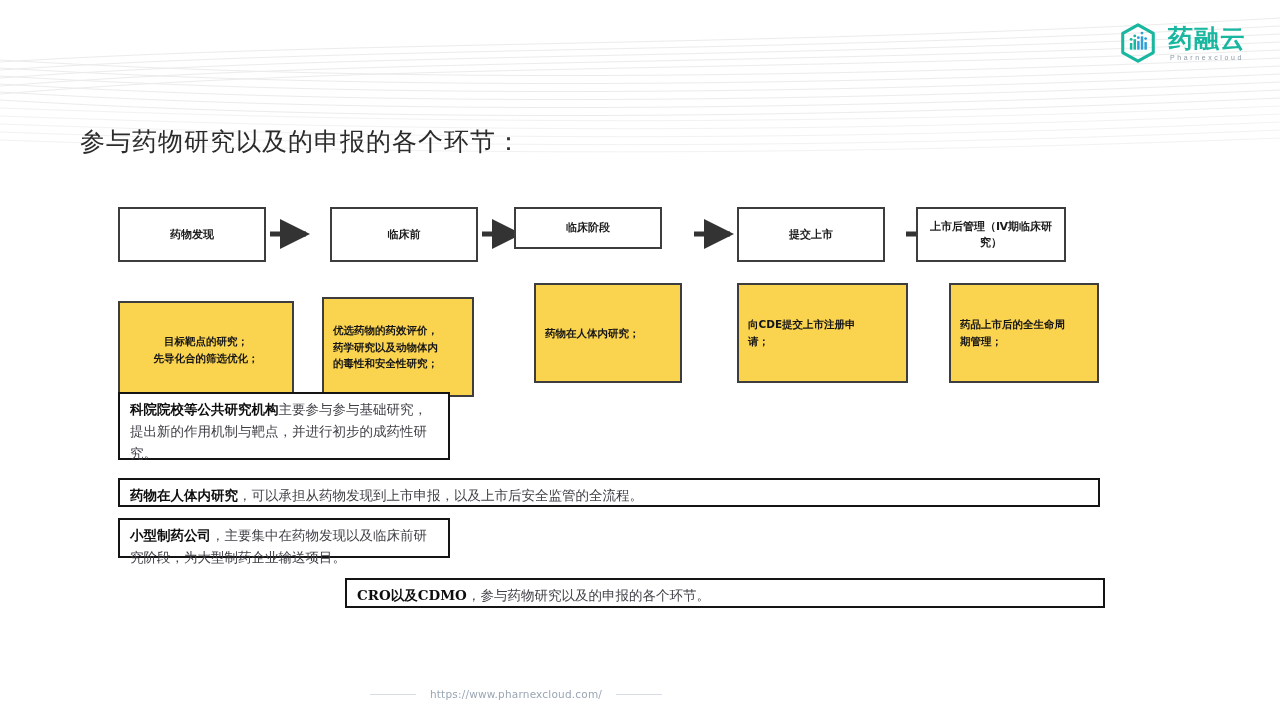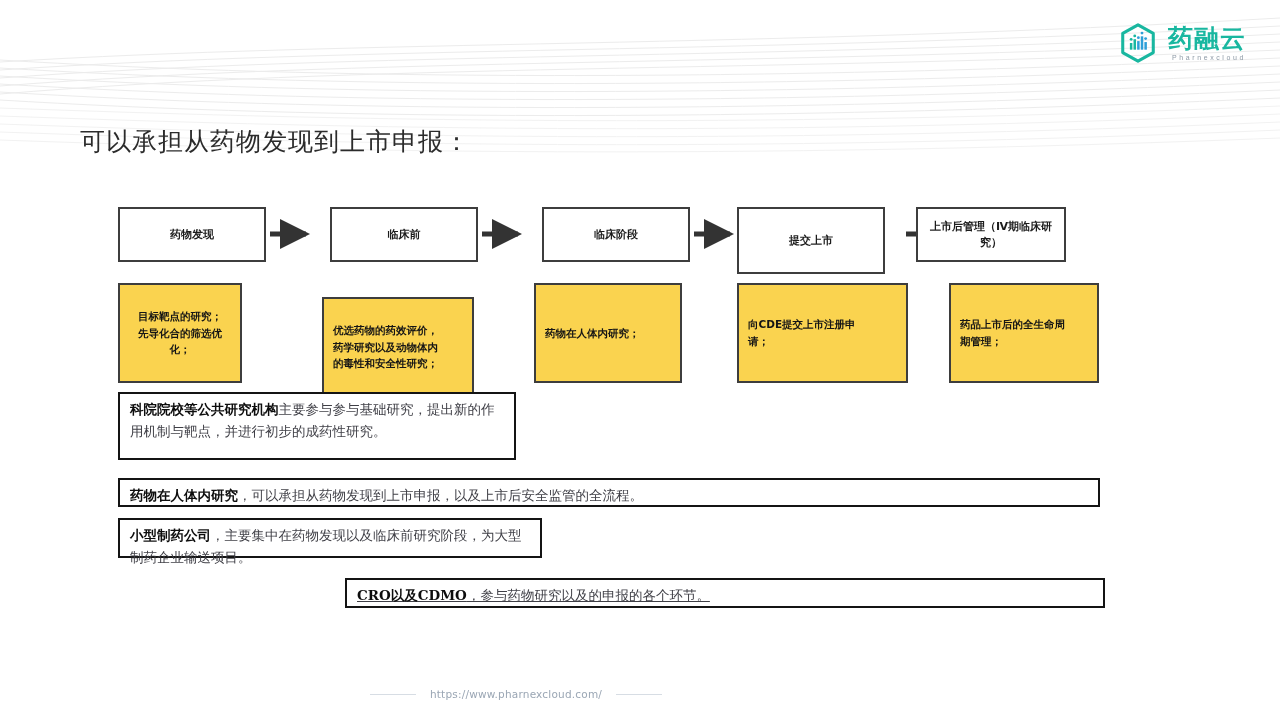--- a/index.html
+++ b/index.html
@@ -31,21 +31,21 @@
     display: flex;
     align-items: center;
     gap: 9px;
   }
   #brand-logo .mark {
     width: 42px; height: 42px;
   }
   #brand-logo .wordmark {
     display: flex;
     flex-direction: column;
-    align-items: flex-end;
+    align-items: center;
     line-height: 1;
   }
   #brand-logo .wordmark .cn {
     font-family: "DejaVu Sans", sans-serif;
     font-size: 25px;
     font-weight: bold;
     color: #19b7a0;
     letter-spacing: 1px;
   }
   #brand-logo .wordmark .en {
@@ -191,61 +191,61 @@
     <circle cx="22.4" cy="16.4" r="1.5" fill="#2f9fd8"></circle>
     <circle cx="26.2" cy="11.6" r="1.5" fill="#2f9fd8"></circle>
     <circle cx="30.0" cy="17.4" r="1.5" fill="#2f9fd8"></circle>
   </svg>
   <div class="wordmark">
     <span class="cn">药融云</span>
     <span class="en">Pharnexcloud</span>
   </div>
 </div>
 
-<div id="page-title">可以承担从药物发现到上市申报：</div>
+<div id="page-title">参与药物研究以及的申报的各个环节：</div>
 
 <svg id="flow" aria-hidden="true">
   <defs>
     <marker id="ah" markerWidth="6" markerHeight="6" refX="5.2" refY="3" orient="auto" markerUnits="strokeWidth">
       <path d="M0,0 L6,3 L0,6 z" fill="#333333"></path>
     </marker>
   </defs>
   <g stroke="#333333" stroke-width="5" marker-end="url(#ah)">
     <line x1="270" y1="234" x2="306" y2="234"></line>
     <line x1="482" y1="234" x2="518" y2="234"></line>
     <line x1="694" y1="234" x2="730" y2="234"></line>
     <line x1="906" y1="234" x2="942" y2="234"></line>
   </g>
 </svg>
 
 <div class="stage-box" style="left:118px;  top:207px; width:148px; height:55px;">药物发现</div>
 <div class="stage-box" style="left:330px;  top:207px; width:148px; height:55px;">临床前</div>
-<div class="stage-box" style="left:542px;  top:207px; width:148px; height:55px;">临床阶段</div>
-<div class="stage-box" style="left:737px;  top:207px; width:148px; height:67px;">提交上市</div>
+<div class="stage-box" style="left:514px;  top:207px; width:148px; height:42px;">临床阶段</div>
+<div class="stage-box" style="left:737px;  top:207px; width:148px; height:55px;">提交上市</div>
 <div class="stage-box" style="left:916px;  top:207px; width:150px; height:55px;">上市后管理（Ⅳ期临床研究）</div>
 
-<div class="detail-box centered" style="left:118px; top:283px; width:124px; height:100px;">目标靶点的研究；<br>先导化合的筛选优化；</div>
+<div class="detail-box centered" style="left:118px; top:301px; width:176px; height:100px;font-family:Liberation Serif, serif;">目标靶点的研究；<br>先导化合的筛选优化；</div>
 <div class="detail-box" style="left:322px; top:297px; width:152px; height:100px;">优选药物的药效评价，<br>药学研究以及动物体内<br>的毒性和安全性研究；</div>
 <div class="detail-box" style="left:534px; top:283px; width:148px; height:100px;">药物在人体内研究；</div>
 <div class="detail-box" style="left:737px; top:283px; width:171px; height:100px;">向CDE提交上市注册申<br>请；</div>
 <div class="detail-box" style="left:941px; top:283px; width:150px; height:100px;margin-left:8px;">药品上市后的全生命周<br>期管理；</div>
 
-<div class="note-box" style="left:118px; top:392px; width:398px; height:68px;">
+<div class="note-box" style="left:118px; top:392px; width:332px; height:68px;">
   <b>科院院校等公共研究机构</b><span>主要参与参与基础研究，提出新的作用机制与靶点，并进行初步的成药性研究。</span>
 </div>
 
 <div class="note-box" style="left:118px; top:478px; width:982px; height:29px;">
   <b>药物在人体内研究</b><span>，可以承担从药物发现到上市申报，以及上市后安全监管的全流程。</span>
 </div>
 
-<div class="note-box" style="left:118px; top:518px; width:424px; height:40px;">
+<div class="note-box" style="left:118px; top:518px; width:332px; height:40px;">
   <b>小型制药公司</b><span>，主要集中在药物发现以及临床前研究阶段，为大型制药企业输送项目。</span>
 </div>
 
-<div class="note-box" style="left:345px; top:578px; width:760px; height:30px;text-decoration:underline;">
+<div class="note-box" style="left:345px; top:578px; width:760px; height:30px;">
   <b>CRO以及CDMO</b><span>，参与药物研究以及的申报的各个环节。</span>
 </div>
 
 <div id="footer">
   <span class="rule"></span>
   <span class="url">https://www.pharnexcloud.com/</span>
   <span class="rule"></span>
 </div>
 
 </body></html>

